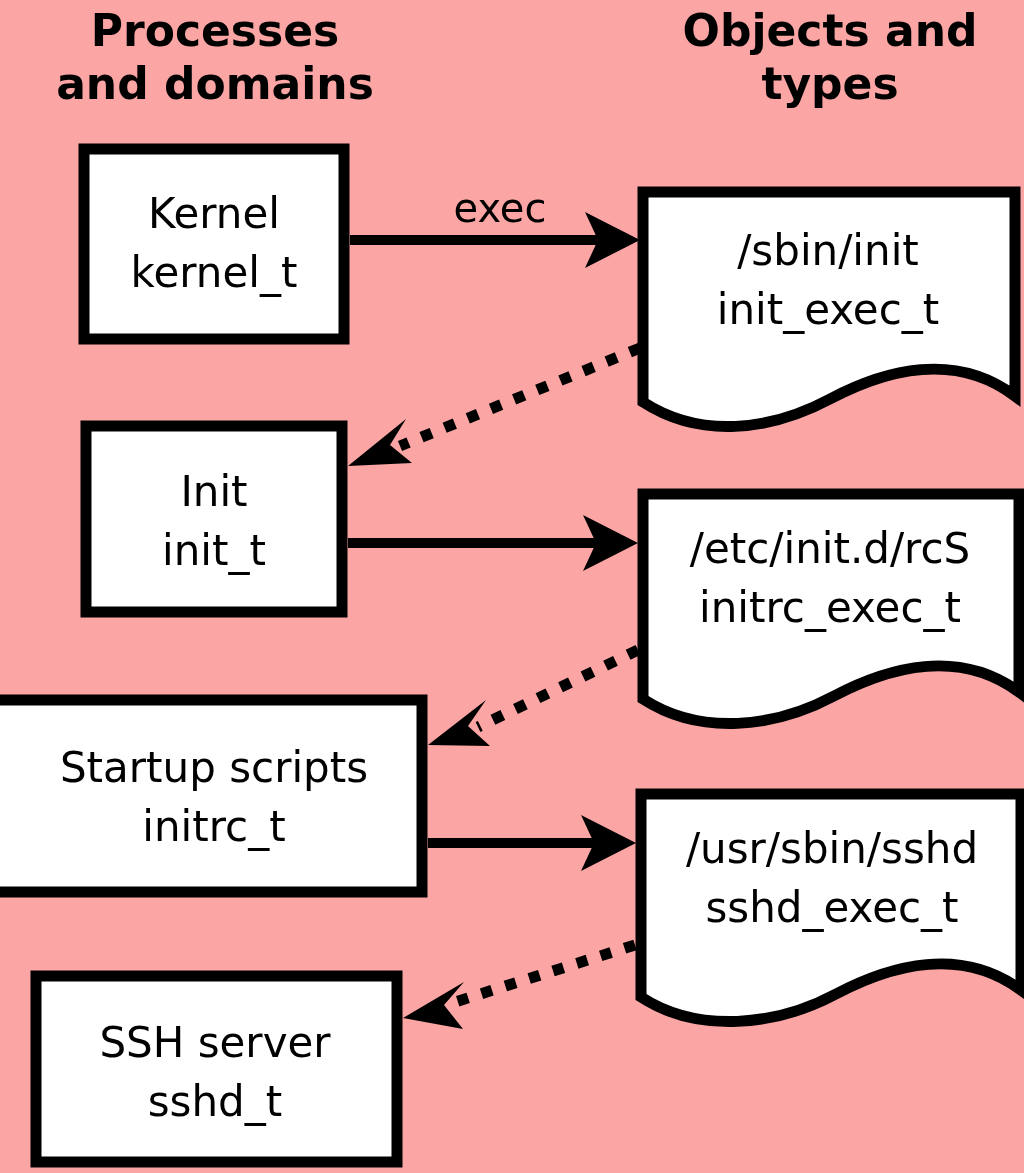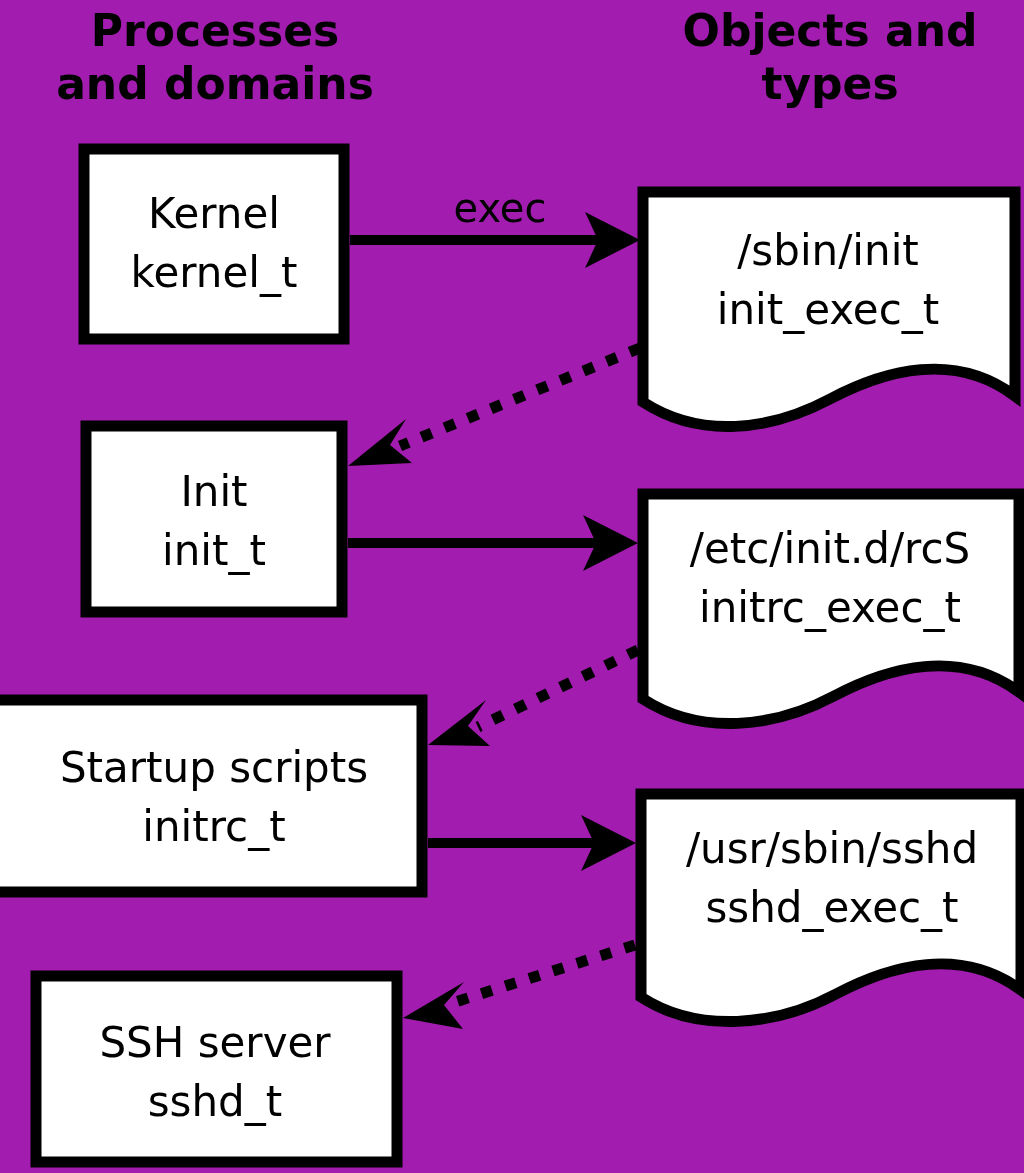--- a/index.html
+++ b/index.html
@@ -10,21 +10,21 @@
   body {
     width: 1024px;
     height: 1173px;
     overflow: hidden;
     font-family: "DejaVu Sans", sans-serif;
   }
   #diagram-root {
     position: relative;
     width: 1024px;
     height: 1173px;
-    background: #a21caf;
+    background: #fca5a5;
   }
   svg#diagram-svg {
     display: block;
     width: 1024px;
     height: 1173px;
   }
   .col-header {
     font-family: "DejaVu Sans", sans-serif;
     font-weight: bold;
     font-size: 44px;

